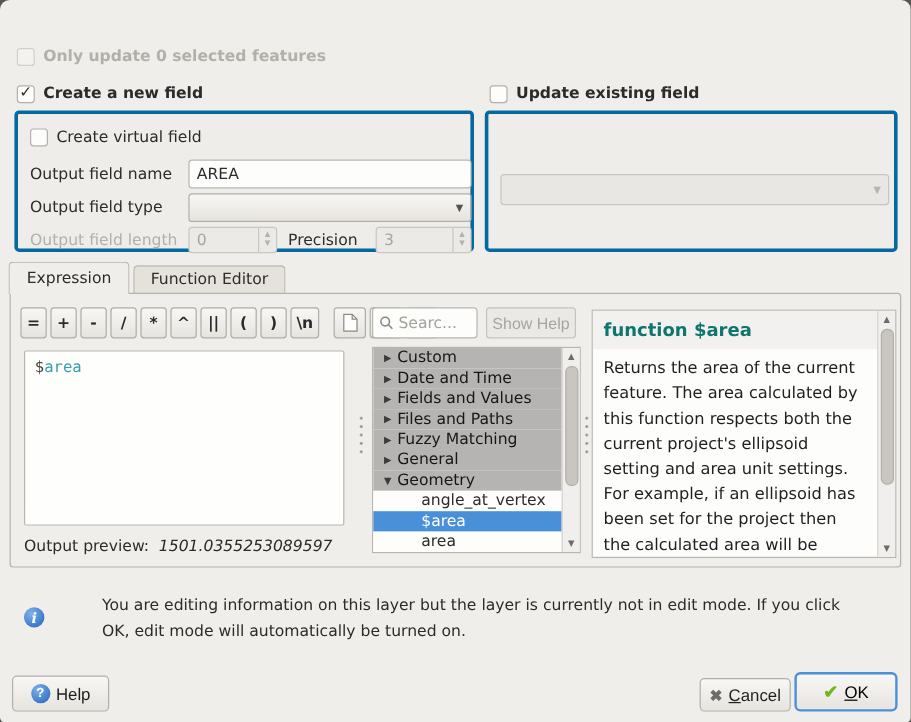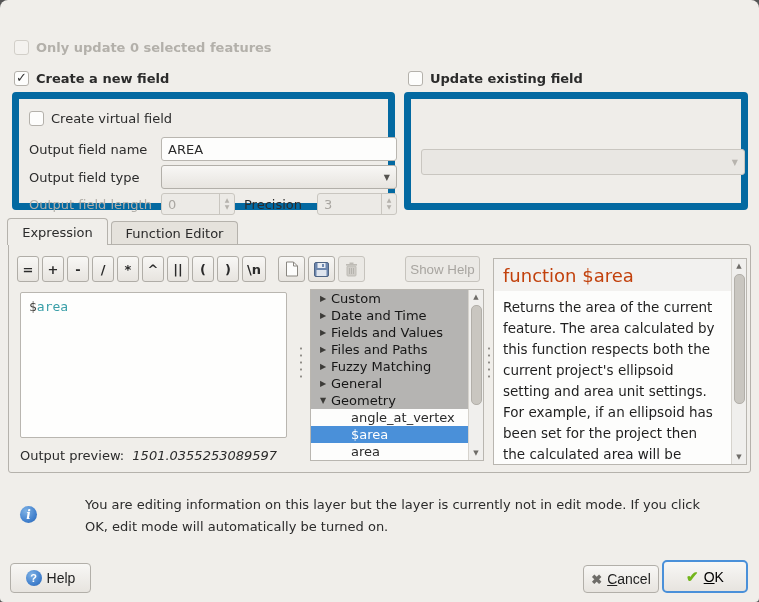--- a/index.html
+++ b/index.html
@@ -26,21 +26,21 @@
   
   .checkbox { display:inline-block; width:15px; height:15px; background:#fdfdfc;
     border:1px solid #b4b1ab; border-radius:3px; vertical-align:middle; position:relative; }
   .checkbox.checked::after { content:"✓"; position:absolute; left:1px; top:-2px; font-size:13px; color:#333; font-weight:bold; }
   .checkbox.disabled { border-color:#d2cfc9; background:#f4f2ef; }
   .cb-row { position:absolute; display:flex; align-items:center; gap:7px; }
   .cb-row .lbl { white-space:nowrap; }
   .bold { font-weight:bold; }
   .grayed { color:#b3b0aa; }
   
-  .groupbox { position:absolute; border:7px solid #0369a1; border-radius:4px; background:#efede9; }
+  .groupbox { position:absolute; border:3px solid #0369a1; border-radius:4px; background:#efede9; }
   .field-label { position:absolute; white-space:nowrap; }
   .text-input {
     position:absolute; background:#fdfdfc; border:1px solid #b9b6b0; border-radius:3px;
     font-family:"DejaVu Sans", sans-serif; font-size:13px; color:#2b2b2b; padding:0 6px;
   }
   .combo {
     position:absolute; border:1px solid #b2afa9; border-radius:3px;
     background:linear-gradient(#f8f7f5,#e7e4df);
     display:flex; align-items:center; padding:0 6px; cursor:pointer;
   }
@@ -101,21 +101,21 @@
     background:#f0efed; border-left:1px solid #d6d3cd; }
   .sb-arrow { position:absolute; left:0; width:100%; height:14px; font-size:7px; color:#6e6c68;
     display:flex; align-items:center; justify-content:center; cursor:pointer; }
   .sb-up { top:0; } .sb-down { bottom:0; }
   .sb-thumb { position:absolute; left:2px; width:11px; background:#c9c6c0; border:1px solid #b2afa9; border-radius:5px; cursor:pointer; }
   
   .help-panel { position:absolute; left:493px; top:258px; width:254px; height:207px; z-index:2;
     background:#fdfdfc; border:1px solid #b9b6b0; overflow:hidden; }
   .help-header { position:absolute; left:0; top:0; width:238px; height:32px; background:#f2f1ef;
     display:flex; align-items:center; padding:0 9px; }
-  .help-title { color:#c2410c; font-weight:normal; font-size:18px; }
+  .help-title { color:#0f766e; font-weight:bold; font-size:15px; }
   .help-body { position:absolute; left:0; top:36px; width:238px; padding:2px 9px;
     font-size:13.5px; line-height:21px; color:#1f1f1f; }
   
   .splitter { position:absolute; width:4px; height:34px; z-index:2;
     background-image:radial-gradient(circle, #908d88 1px, transparent 1.2px);
     background-size:4px 7px; background-repeat:repeat-y; cursor:col-resize; }
   
   .notice-icon { position:absolute; left:20px; top:506px; width:17px; height:17px; border-radius:50%;
     background:radial-gradient(circle at 35% 30%, #7fb2e5, #3f7ecc 65%, #2f64a8);
     color:#fff; font-family:"DejaVu Serif", serif; font-style:italic; font-weight:bold; font-size:12px;
@@ -257,20 +257,29 @@
     <span class="expr-prefix">$</span><span class="expr-body">area</span>
   </div>
   <div class="output-preview">
     <span>Output preview:</span>
     <span style="margin-left:4px;font-style:italic;">1501.0355253089597</span>
   </div>
 
   <div class="splitter" style="left:299px; top:345px;"></div>
   <div class="splitter" style="left:487px; top:345px;"></div>
 
+  <div class="search-wrap">
+    <span>
+      <svg width="12" height="12" viewBox="0 0 12 12">
+        <circle cx="5" cy="5" r="3.6" fill="none" stroke="#8a8781" stroke-width="1.3"></circle>
+        <line x1="7.8" y1="7.8" x2="11" y2="11" stroke="#8a8781" stroke-width="1.3"></line>
+      </svg>
+    </span>
+    <input placeholder="Searc..." style="">
+  </div>
   <button class="btn-plain show-help-btn">
     <span>Show Help</span>
   </button>
 
   <div class="func-list">
     <div class="tree-rows" id="function-tree">
         <div class="tree-row group">
           <span class="tree-arrow">▶</span>
           <span class="tree-label">Custom</span>
         </div>

